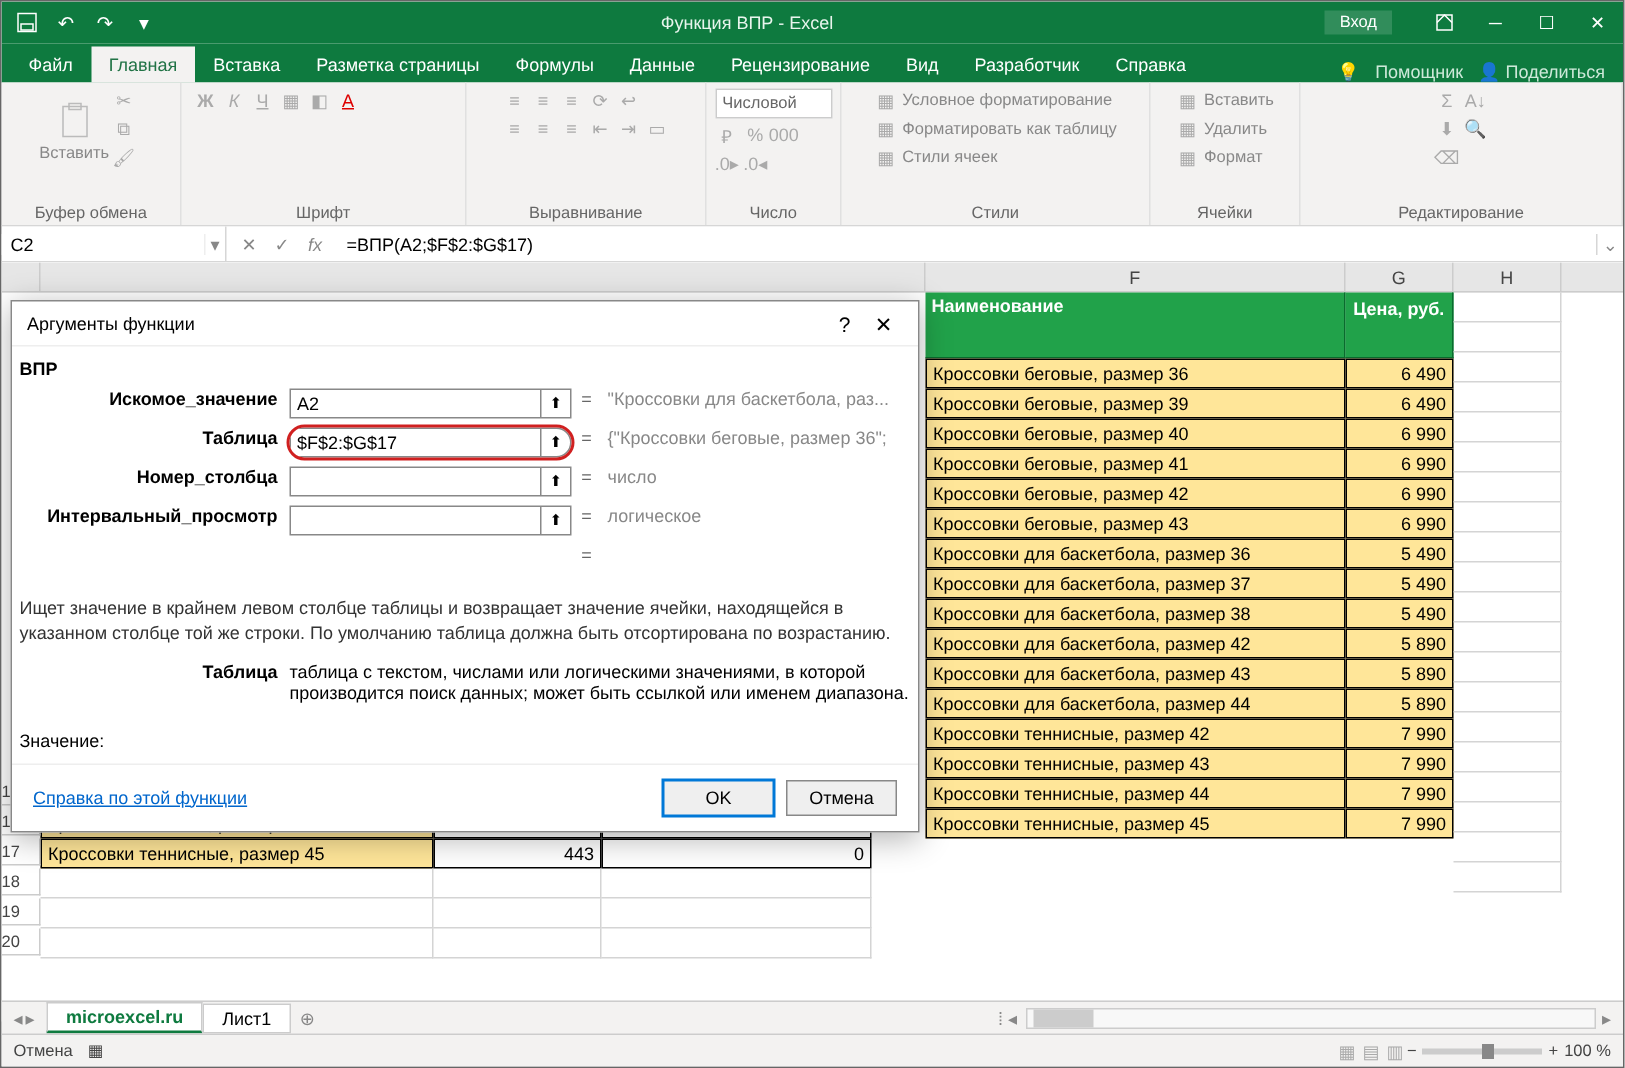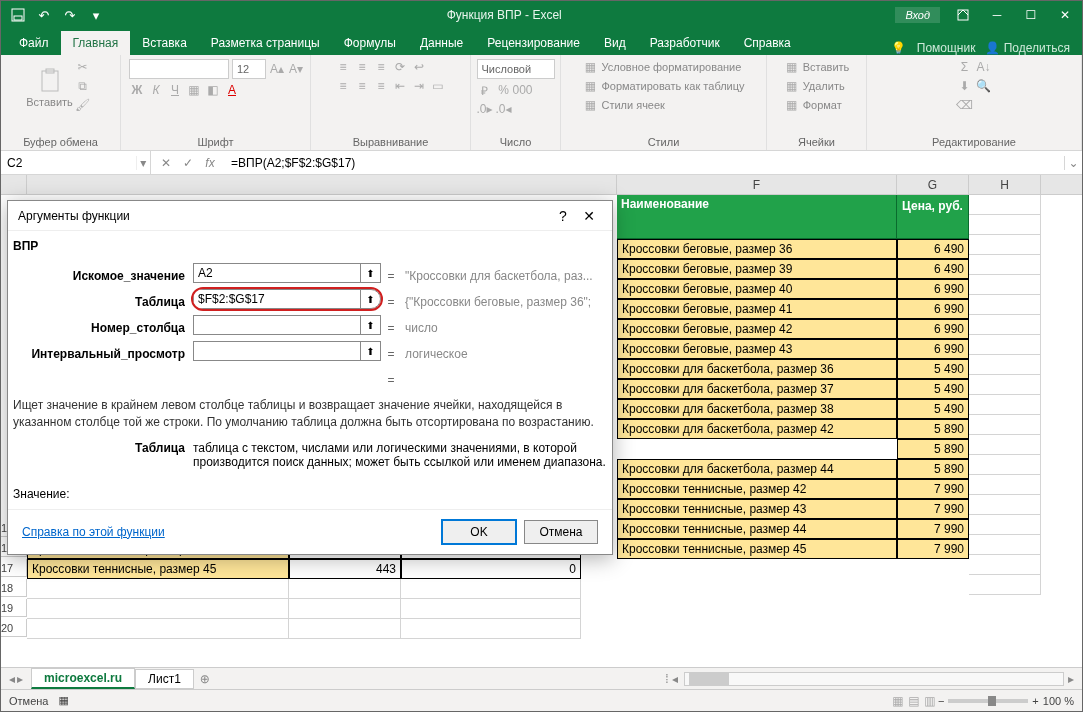--- a/index.html
+++ b/index.html
@@ -3,21 +3,21 @@
 <meta charset="utf-8">
 <style>
 * { box-sizing: border-box; margin: 0; padding: 0; font-family: "Segoe UI", Arial, sans-serif; }
 body { background: #fff; width: 1083px; height: 712px; overflow: hidden; position: relative; border: 1px solid #666; }
 
 
 .titlebar { height: 28px; background: #0e7a3f; display: flex; align-items: center; font-size: 12px; color: #fff; }
 .titlebar .qat { display: flex; align-items: center; gap: 4px; padding: 0 6px; }
 .titlebar .qat-item { width: 22px; height: 22px; display: flex; align-items: center; justify-content: center; color: #fff; font-size: 13px; }
 .titlebar .title { flex: 1; text-align: center; color: #e8f5ed; }
-.signin { background: rgba(255,255,255,0.15); padding: 2px 10px; margin-right: 6px; font-size: 11px; font-style: italic;}
+.signin { background: rgba(255,255,255,0.15); padding: 2px 10px; margin-right: 18px; font-size: 11px;}
 .win-controls { display: flex; }
 .win-btn { width: 34px; height: 28px; display: flex; align-items: center; justify-content: center; color: #fff; }
 
 
 .tabs { height: 26px; background: #0e7a3f; display: flex; align-items: flex-end; padding-left: 6px; font-size: 12px; color: #fff; }
 .tab { padding: 5px 12px; cursor: pointer; }
 .tab.active { background: #f3f2f1; color: #217346; }
 .tabs .right { margin-left: auto; display: flex; align-items: center; gap: 10px; padding-right: 12px; color: #cde9d9; }
 
 
@@ -71,21 +71,21 @@
 .zoom-slider { width: 80px; height: 4px; background: #ccc; position: relative;}
 .zoom-slider::after { content:''; position:absolute; left:50%; top:-3px; width:8px; height:10px; background:#888;}
 
 
 .dialog { position: absolute; top: 199px; left: 6px; width: 606px; background: #fff; border: 1px solid #888; box-shadow: 0 4px 20px rgba(0,0,0,0.3); font-size: 12px; }
 .dlg-title { height: 30px; display: flex; align-items: center; padding: 0 10px; border-bottom: 1px solid #eee;}
 .dlg-title span:first-child { flex: 1; }
 .dlg-close { width: 26px; text-align: center; font-size: 14px;}
 .dlg-body { padding: 8px 5px; }
 .funcname { font-weight: bold; margin-bottom: 6px; }
-.arg-row { display: flex; align-items: flex-end; height: 24px; margin-bottom: 2px;}
+.arg-row { display: flex; align-items: flex-start; height: 24px; margin-bottom: 2px;}
 .arg-label { width: 180px; text-align: right; padding-right: 8px; font-weight: bold;}
 .arg-input-wrap { display: flex; width: 188px; border: 1px solid #888; height: 20px;}
 .arg-input-wrap.highlight { outline: 2.5px solid #d02020; border-radius: 10px;}
 .arg-input-wrap input { flex: 1; border: none; padding: 0 4px; font-size: 12px; outline: none;}
 .arg-collapse { width: 20px; border-left: 1px solid #888; display: flex; align-items: center; justify-content: center; font-size: 10px;}
 .arg-eq { width: 20px; text-align: center; color: #666;}
 .arg-result { flex: 1; color: #888; padding-left: 4px; white-space: nowrap; overflow: hidden;}
 .dlg-desc { margin: 10px 0; color: #333; line-height: 1.4;}
 .arg-help { display: flex; margin-top: 6px;}
 .arg-help-lbl { width: 180px; text-align: right; padding-right: 8px; font-weight: bold;}
@@ -159,26 +159,20 @@
       <div class="vstack">
         <span class="ico">✂</span>
         <span class="ico">⧉</span>
         <span class="ico">🖌</span>
       </div>
     </div>
     <div class="rgroup-label">Буфер обмена</div>
   </div>
   <div class="rgroup" style="width:190px">
     <div class="rgroup-body vstack" style="width:100%">
-      <div class="hstack">
-        <div class="combo" style="width:100px"></div>
-        <div class="combo" style="width:34px">12</div>
-        <span class="ico">A▴</span>
-        <span class="ico">A▾</span>
-      </div>
       <div class="hstack">
         <span class="ico">
             <b>Ж</b>
           </span>
         <span class="ico">
             <i>К</i>
           </span>
         <span class="ico">
             <u>Ч</u>
           </span>
@@ -316,20 +310,21 @@
       <div class="cell yellow yellow-b" style="left: 590px; top: 144px; width: 280px; height: 20px;">Кроссовки беговые, размер 43</div>
       <div class="cell yellow yellow-b num" style="left: 870px; top: 144px; width: 72px; height: 20px;">6 990</div>
       <div class="cell yellow yellow-b" style="left: 590px; top: 164px; width: 280px; height: 20px;">Кроссовки для баскетбола, размер 36</div>
       <div class="cell yellow yellow-b num" style="left: 870px; top: 164px; width: 72px; height: 20px;">5 490</div>
       <div class="cell yellow yellow-b" style="left: 590px; top: 184px; width: 280px; height: 20px;">Кроссовки для баскетбола, размер 37</div>
       <div class="cell yellow yellow-b num" style="left: 870px; top: 184px; width: 72px; height: 20px;">5 490</div>
       <div class="cell yellow yellow-b" style="left: 590px; top: 204px; width: 280px; height: 20px;">Кроссовки для баскетбола, размер 38</div>
       <div class="cell yellow yellow-b num" style="left: 870px; top: 204px; width: 72px; height: 20px;">5 490</div>
       <div class="cell yellow yellow-b" style="left: 590px; top: 224px; width: 280px; height: 20px;">Кроссовки для баскетбола, размер 42</div>
       <div class="cell yellow yellow-b num" style="left: 870px; top: 224px; width: 72px; height: 20px;">5 890</div>
+      <div class="cell yellow yellow-b" style="left: 590px; top: 244px; width: 280px; height: 20px;">Кроссовки для баскетбола, размер 43</div>
       <div class="cell yellow yellow-b num" style="left: 870px; top: 244px; width: 72px; height: 20px;">5 890</div>
       <div class="cell yellow yellow-b" style="left: 590px; top: 264px; width: 280px; height: 20px;">Кроссовки для баскетбола, размер 44</div>
       <div class="cell yellow yellow-b num" style="left: 870px; top: 264px; width: 72px; height: 20px;">5 890</div>
       <div class="cell yellow yellow-b" style="left: 590px; top: 284px; width: 280px; height: 20px;">Кроссовки теннисные, размер 42</div>
       <div class="cell yellow yellow-b num" style="left: 870px; top: 284px; width: 72px; height: 20px;">7 990</div>
       <div class="cell yellow yellow-b" style="left: 590px; top: 304px; width: 280px; height: 20px;">Кроссовки теннисные, размер 43</div>
       <div class="cell yellow yellow-b num" style="left: 870px; top: 304px; width: 72px; height: 20px;">7 990</div>
       <div class="cell yellow yellow-b" style="left: 590px; top: 324px; width: 280px; height: 20px;">Кроссовки теннисные, размер 44</div>
       <div class="cell yellow yellow-b num" style="left: 870px; top: 324px; width: 72px; height: 20px;">7 990</div>
       <div class="cell yellow yellow-b" style="left: 590px; top: 344px; width: 280px; height: 20px;">Кроссовки теннисные, размер 45</div>

